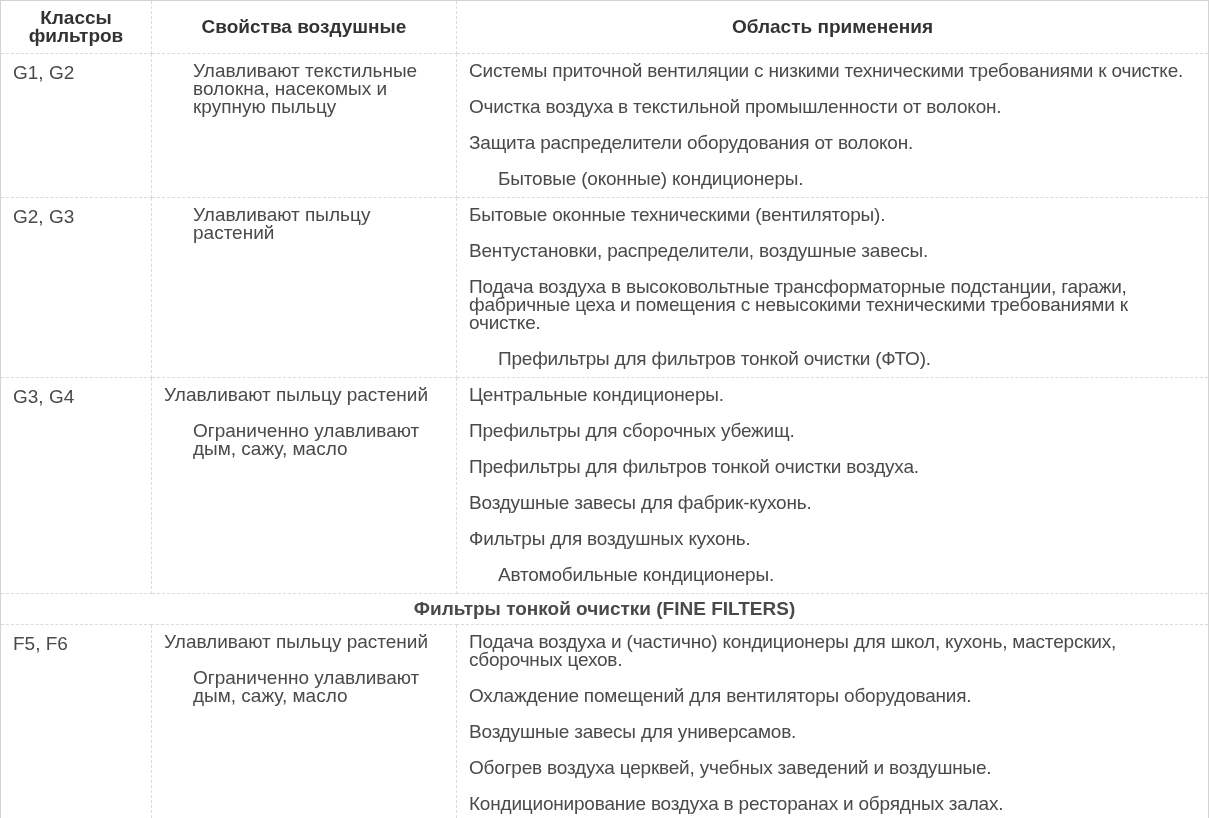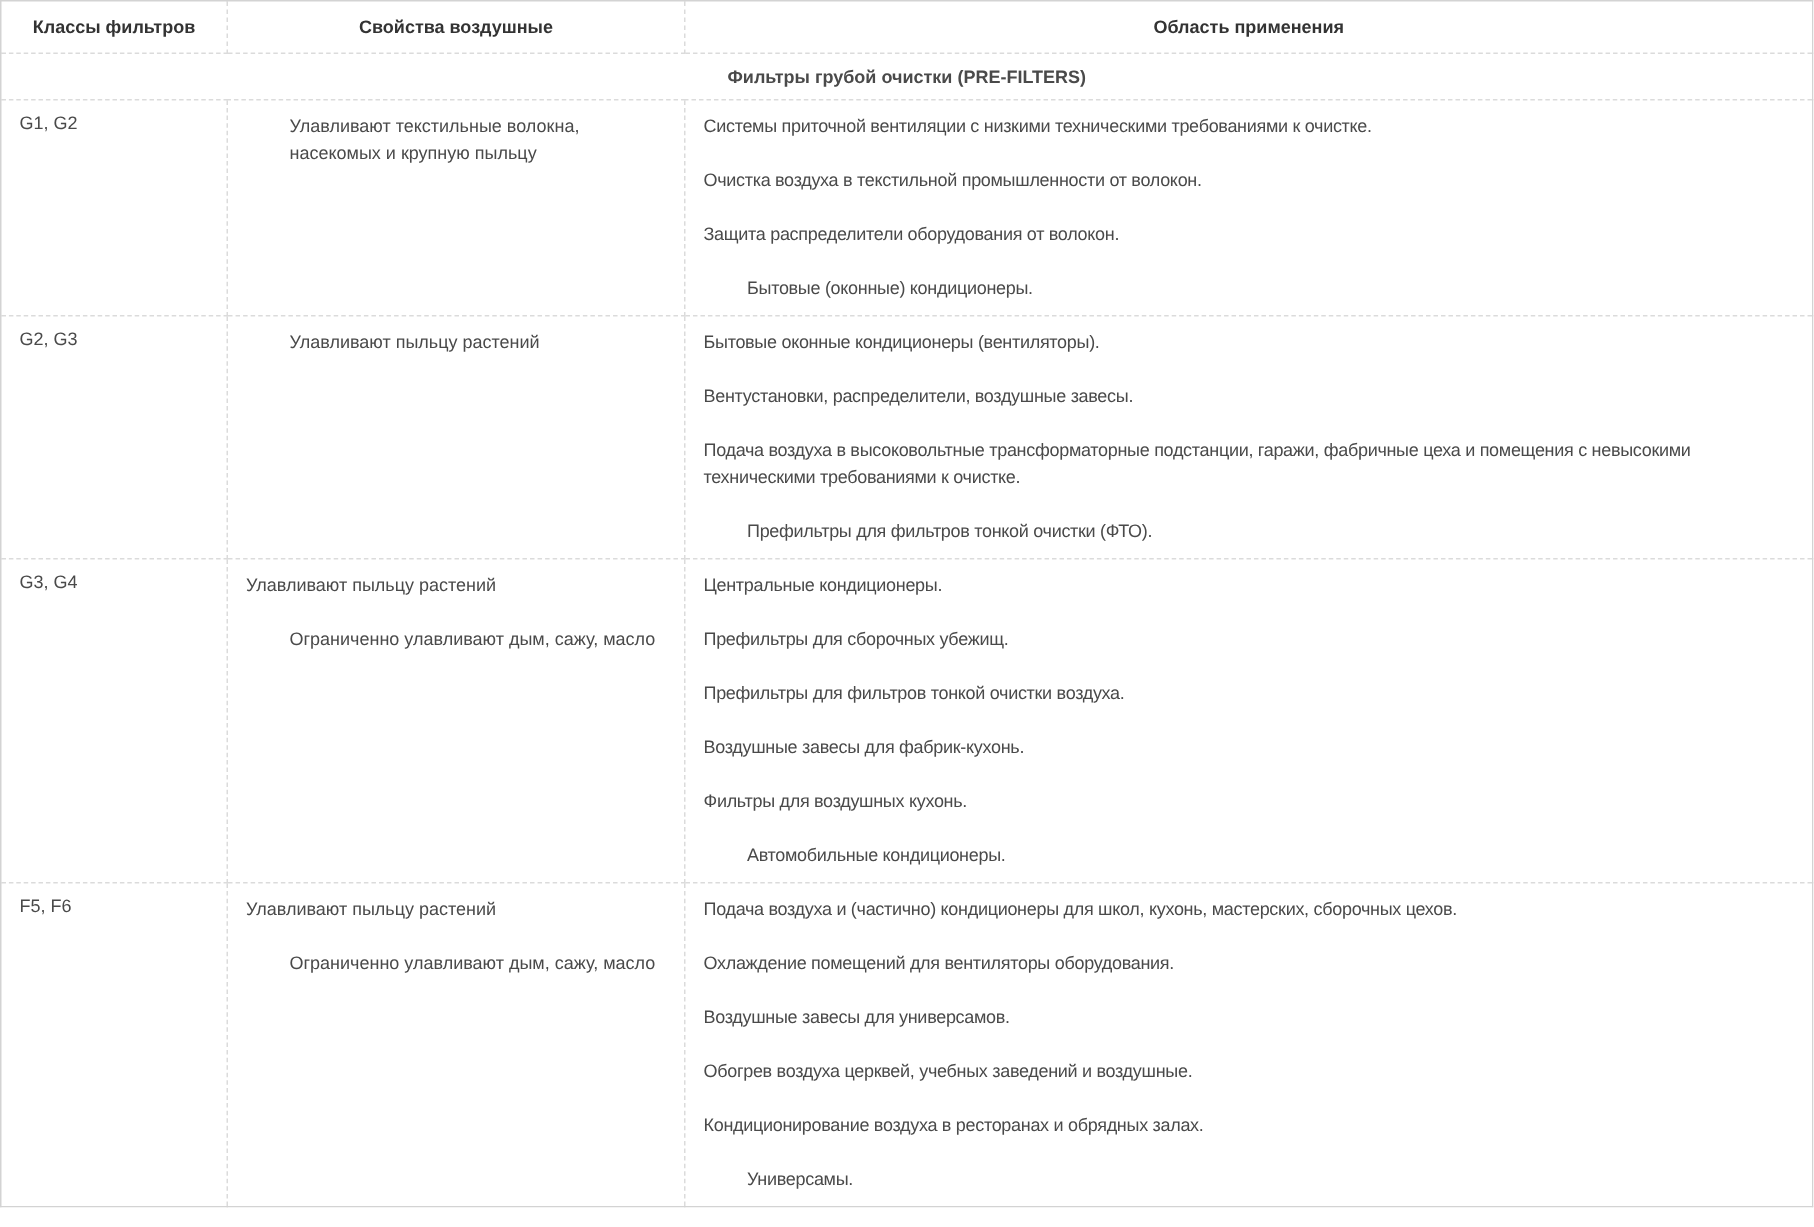--- a/index.html
+++ b/index.html
@@ -22,21 +22,21 @@
   }
   table.filters col.col-classes      { width: 151px; }
   table.filters col.col-properties   { width: 305px; }
   table.filters col.col-applications { width: auto;  }
 
   table.filters th,
   table.filters td {
     border: 1px dashed #dbdbdb;
     vertical-align: top;
     box-sizing: border-box;
-    font-size: 12px;
+    font-size: 19px;
     color: #4a4a4a;
   }
   table.filters th {
     font-weight: bold;
     color: #333333;
     text-align: center;
     vertical-align: middle;
     padding: 8px 8px;
     line-height: 18px;
   }
@@ -74,44 +74,41 @@
     </colgroup>
     <thead>
       <tr>
         <th>Классы фильтров</th>
         <th>Свойства воздушные</th>
         <th>Область применения</th>
       </tr>
     </thead>
     <tbody>
 
-      <tr>
-        <td class="section" colspan="3">Фильтры грубой очистки  (PRE-FILTERS)</td>
-      </tr>
 
       <tr>
         <td class="cell cell-classes">G1, G2</td>
         <td class="cell cell-properties">
           <p>Улавливают текстильные волокна, насекомых и крупную пыльцу</p>
         </td>
         <td class="cell cell-applications">
           <p>Системы приточной вентиляции с низкими техническими требованиями к очистке.</p>
           <p>Очистка воздуха в текстильной промышленности от волокон.</p>
           <p>Защита распределители оборудования от волокон.</p>
           <p>Бытовые (оконные) кондиционеры.</p>
         </td>
       </tr>
 
       <tr>
         <td class="cell cell-classes">G2, G3</td>
         <td class="cell cell-properties">
           <p>Улавливают пыльцу растений</p>
         </td>
         <td class="cell cell-applications">
-          <p>Бытовые оконные кондиционеры (вентиляторы).</p>
+          <p>Бытовые оконные техническими (вентиляторы).</p>
           <p>Вентустановки, распределители, воздушные завесы.</p>
           <p>Подача воздуха в высоковольтные трансформаторные подстанции, гаражи, фабричные цеха и помещения с невысокими техническими требованиями к очистке.</p>
           <p>Префильтры для фильтров тонкой очистки (ФТО).</p>
         </td>
       </tr>
 
       <tr>
         <td class="cell cell-classes">G3, G4</td>
         <td class="cell cell-properties">
           <p>Улавливают пыльцу растений</p>
@@ -120,20 +117,23 @@
         <td class="cell cell-applications">
           <p>Центральные кондиционеры.</p>
           <p>Префильтры для сборочных убежищ.</p>
           <p>Префильтры для фильтров тонкой очистки воздуха.</p>
           <p>Воздушные завесы для фабрик-кухонь.</p>
           <p>Фильтры для воздушных кухонь.</p>
           <p>Автомобильные кондиционеры.</p>
         </td>
       </tr>
 
+      <tr>
+        <td class="section" colspan="3">Фильтры тонкой очистки (FINE FILTERS)</td>
+      </tr>
 
       <tr>
         <td class="cell cell-classes">F5, F6</td>
         <td class="cell cell-properties">
           <p>Улавливают пыльцу растений</p>
           <p>Ограниченно улавливают дым, сажу, масло</p>
         </td>
         <td class="cell cell-applications">
           <p>Подача воздуха и (частично) кондиционеры для школ, кухонь, мастерских, сборочных цехов.</p>
           <p>Охлаждение помещений для вентиляторы оборудования.</p>

